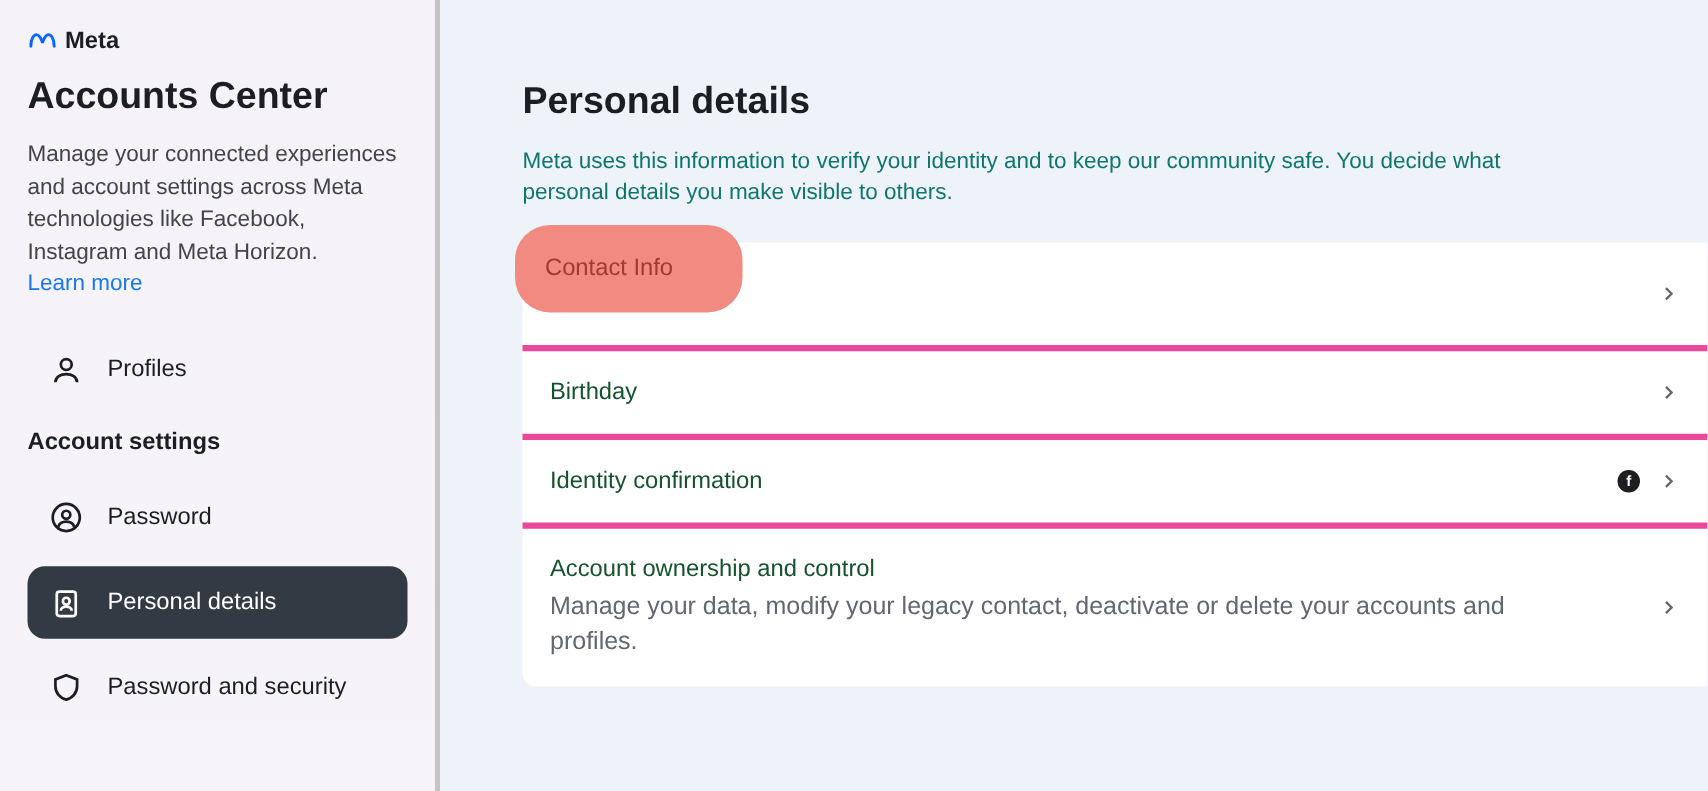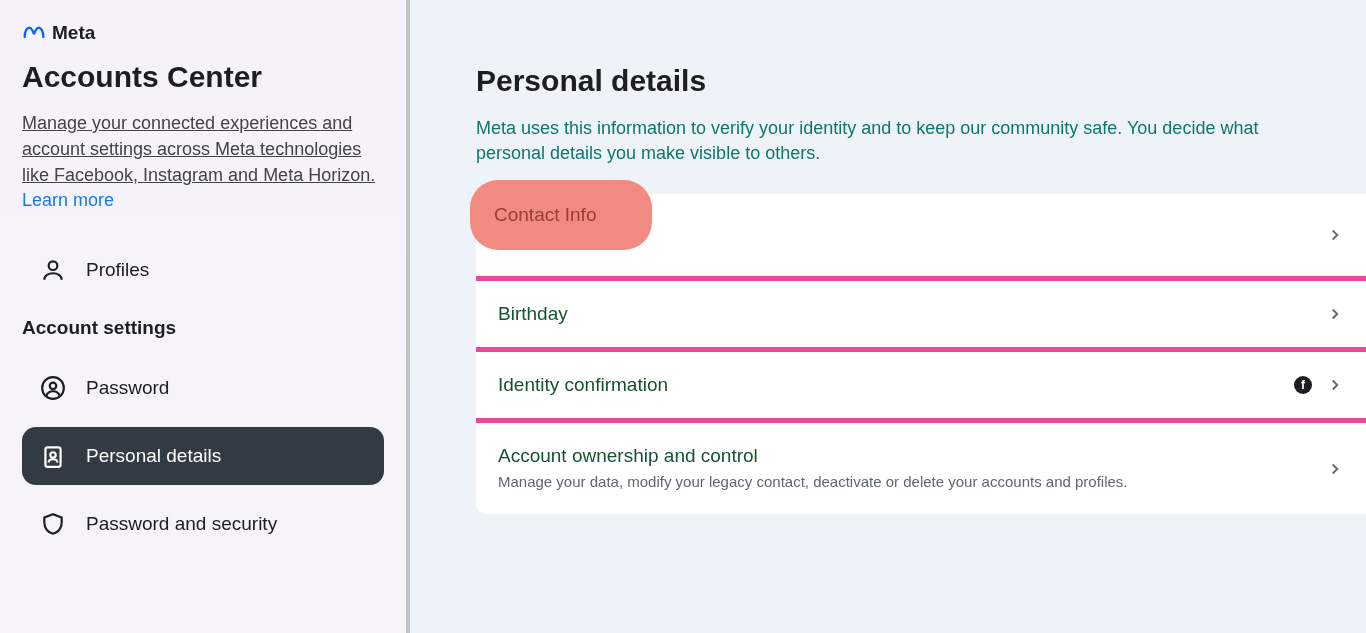--- a/index.html
+++ b/index.html
@@ -9,21 +9,21 @@
       font-family: -apple-system, BlinkMacSystemFont, "Segoe UI", Helvetica, Arial, sans-serif;
     }
     body {
       display: flex;
       width: 1366px;
       height: 633px;
       background: #f0f2f5;
       overflow: hidden;
     }
     .sidebar {
-      width: 410px;
+      width: 352px;
       background: linear-gradient(180deg, #f5f2fa 0%, #f6f4f8 100%);
       padding: 22px 22px 0 22px;
       border-right: 4px solid #c4c4c4;
       flex-shrink: 0;
     }
     .logo-row {
       display: flex;
       align-items: center;
       gap: 6px;
       margin-bottom: 16px;
@@ -41,21 +41,20 @@
       font-size: 30px;
       font-weight: 700;
       color: #1c1e21;
       margin-bottom: 16px;
     }
     .sidebar-desc {
       font-size: 18px;
       color: #444;
       line-height: 1.45;
       margin-bottom: 2px;
-      text-decoration: underline;
     }
     .learn-more {
       color: #1877f2;
       font-size: 18px;
       cursor: pointer;
       text-decoration: none;
     }
     .nav-list {
       margin-top: 30px;
     }
@@ -136,21 +135,21 @@
     }
     .row-body {
       flex: 1;
     }
     .row-title {
       font-size: 19px;
       font-weight: 500;
       color: #14532d;
     }
     .row-sub {
-      font-size: 15px;
+      font-size: 20px;
       color: #616770;
       margin-top: 4px;
       line-height: 1.4;
       max-width: 780px;
     }
     .row-right {
       display: flex;
       align-items: center;
       gap: 14px;
       color: #65676b;

